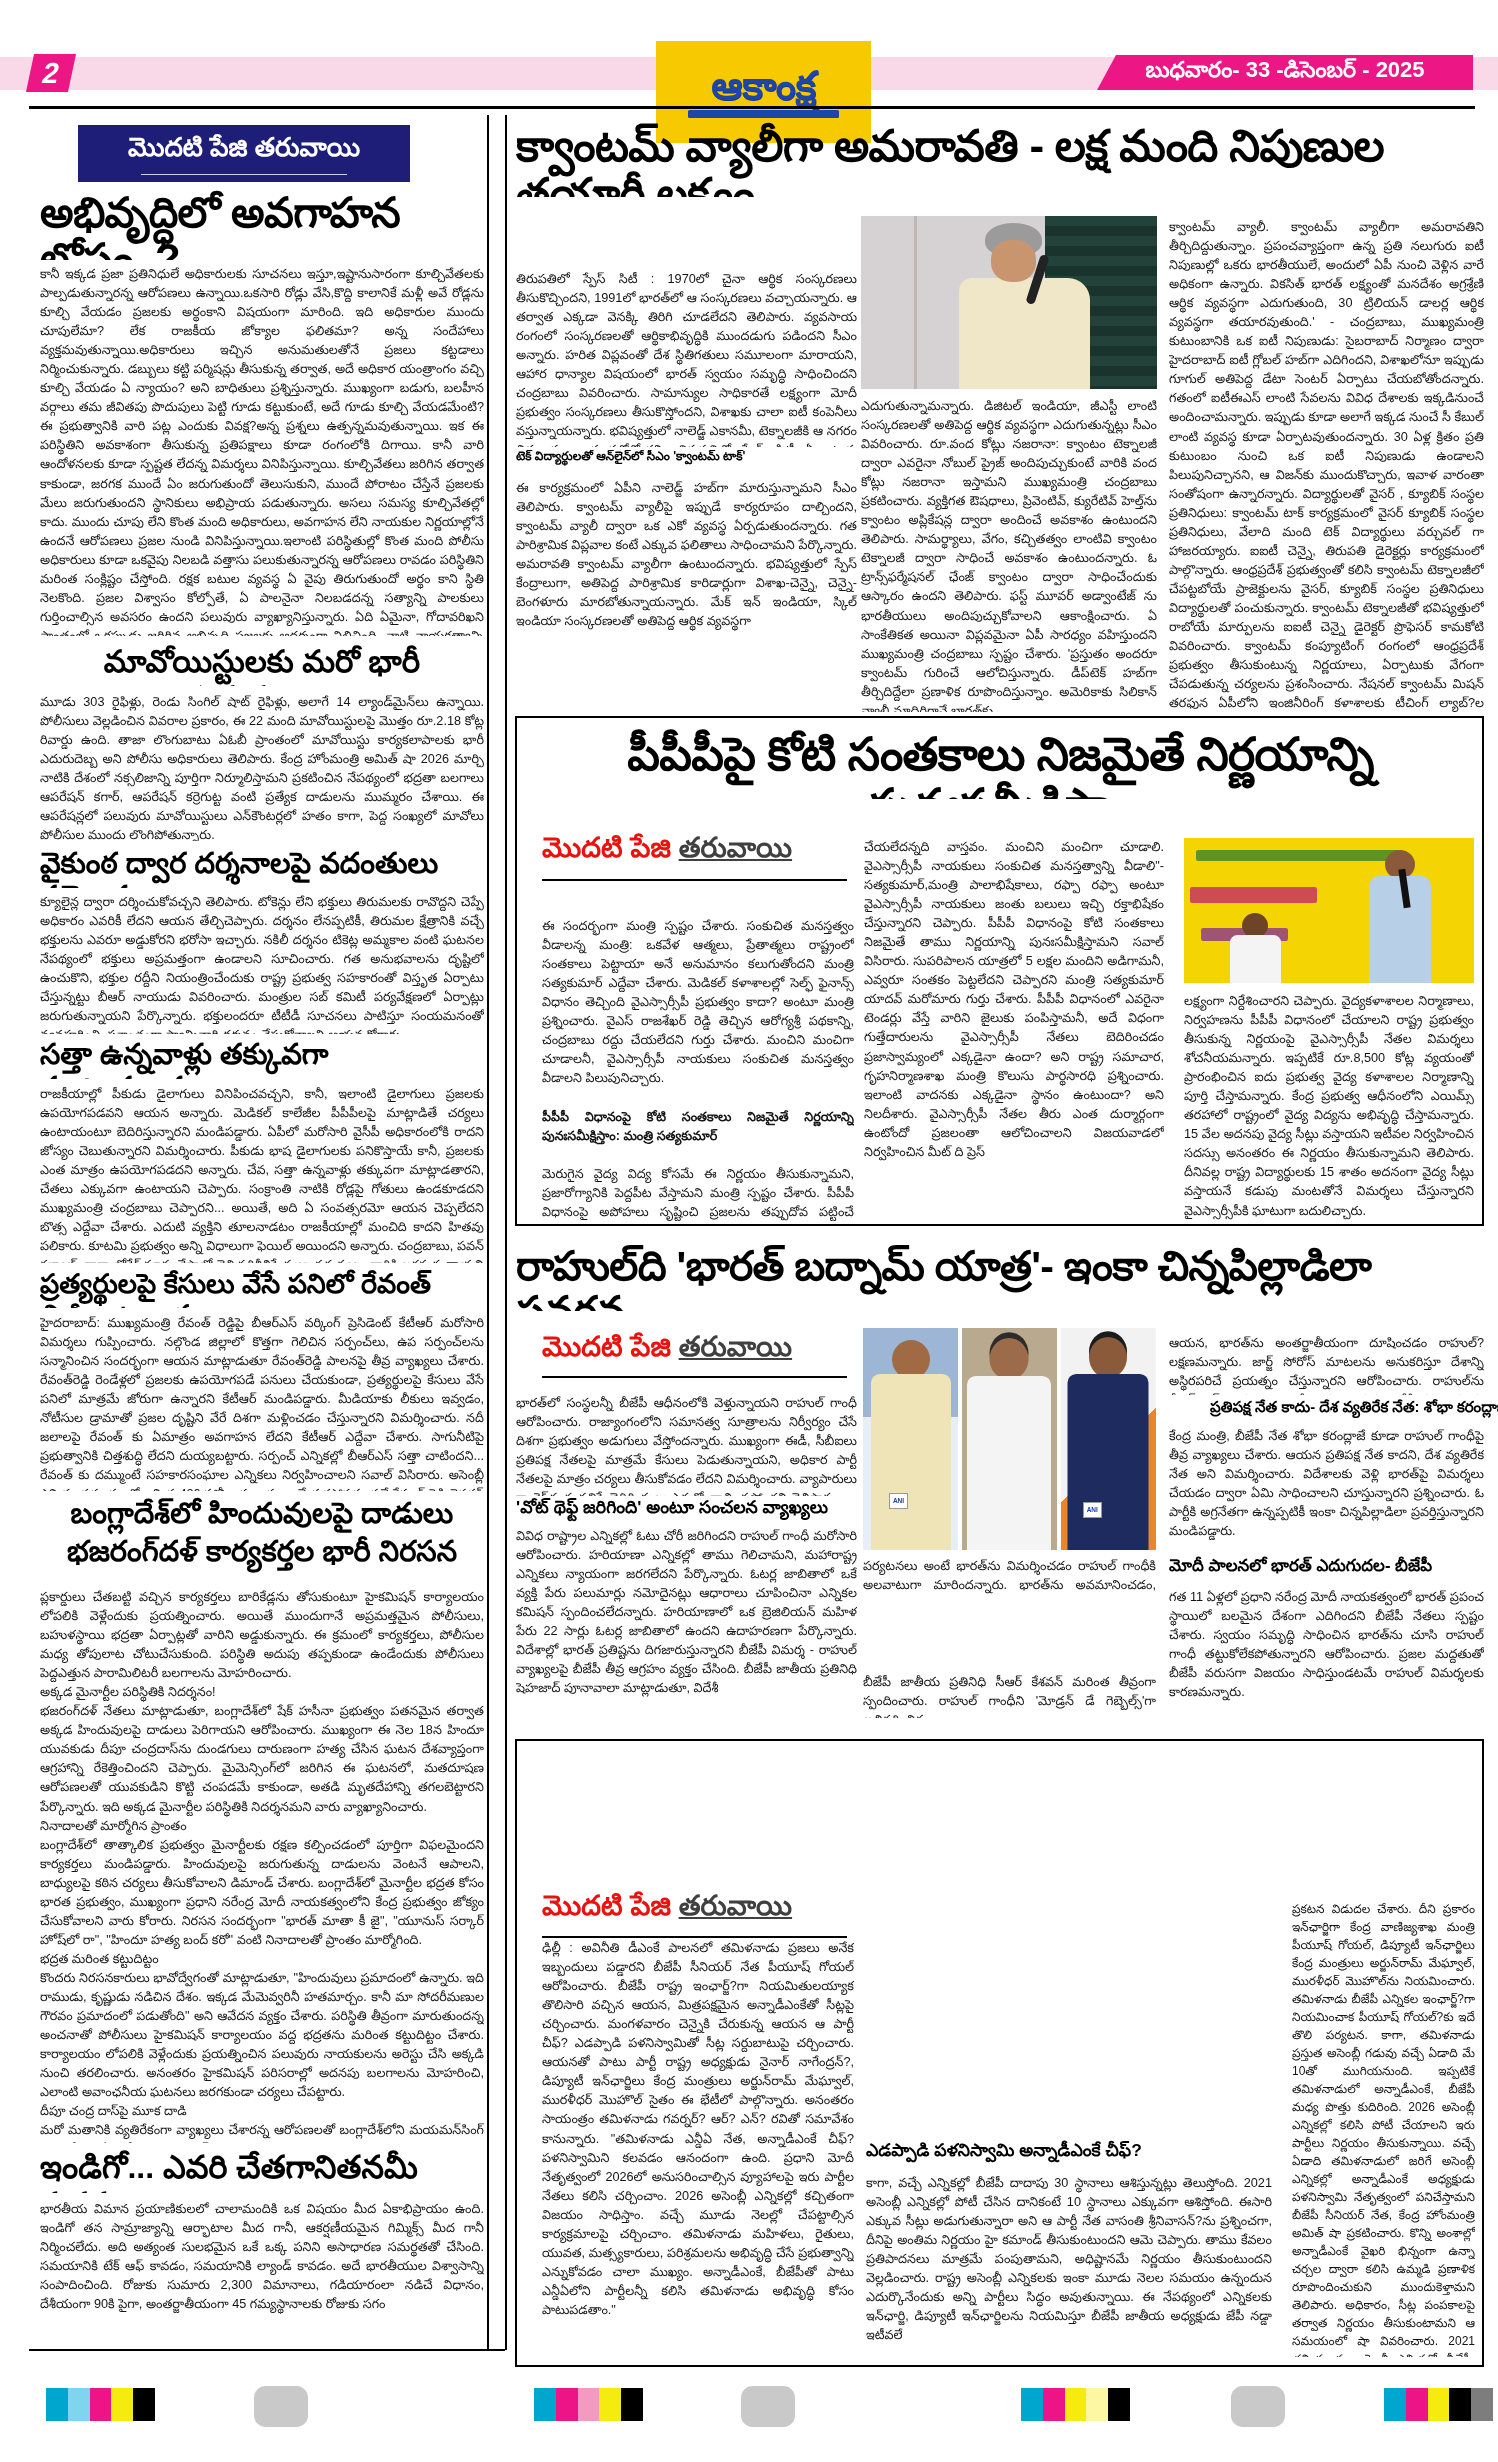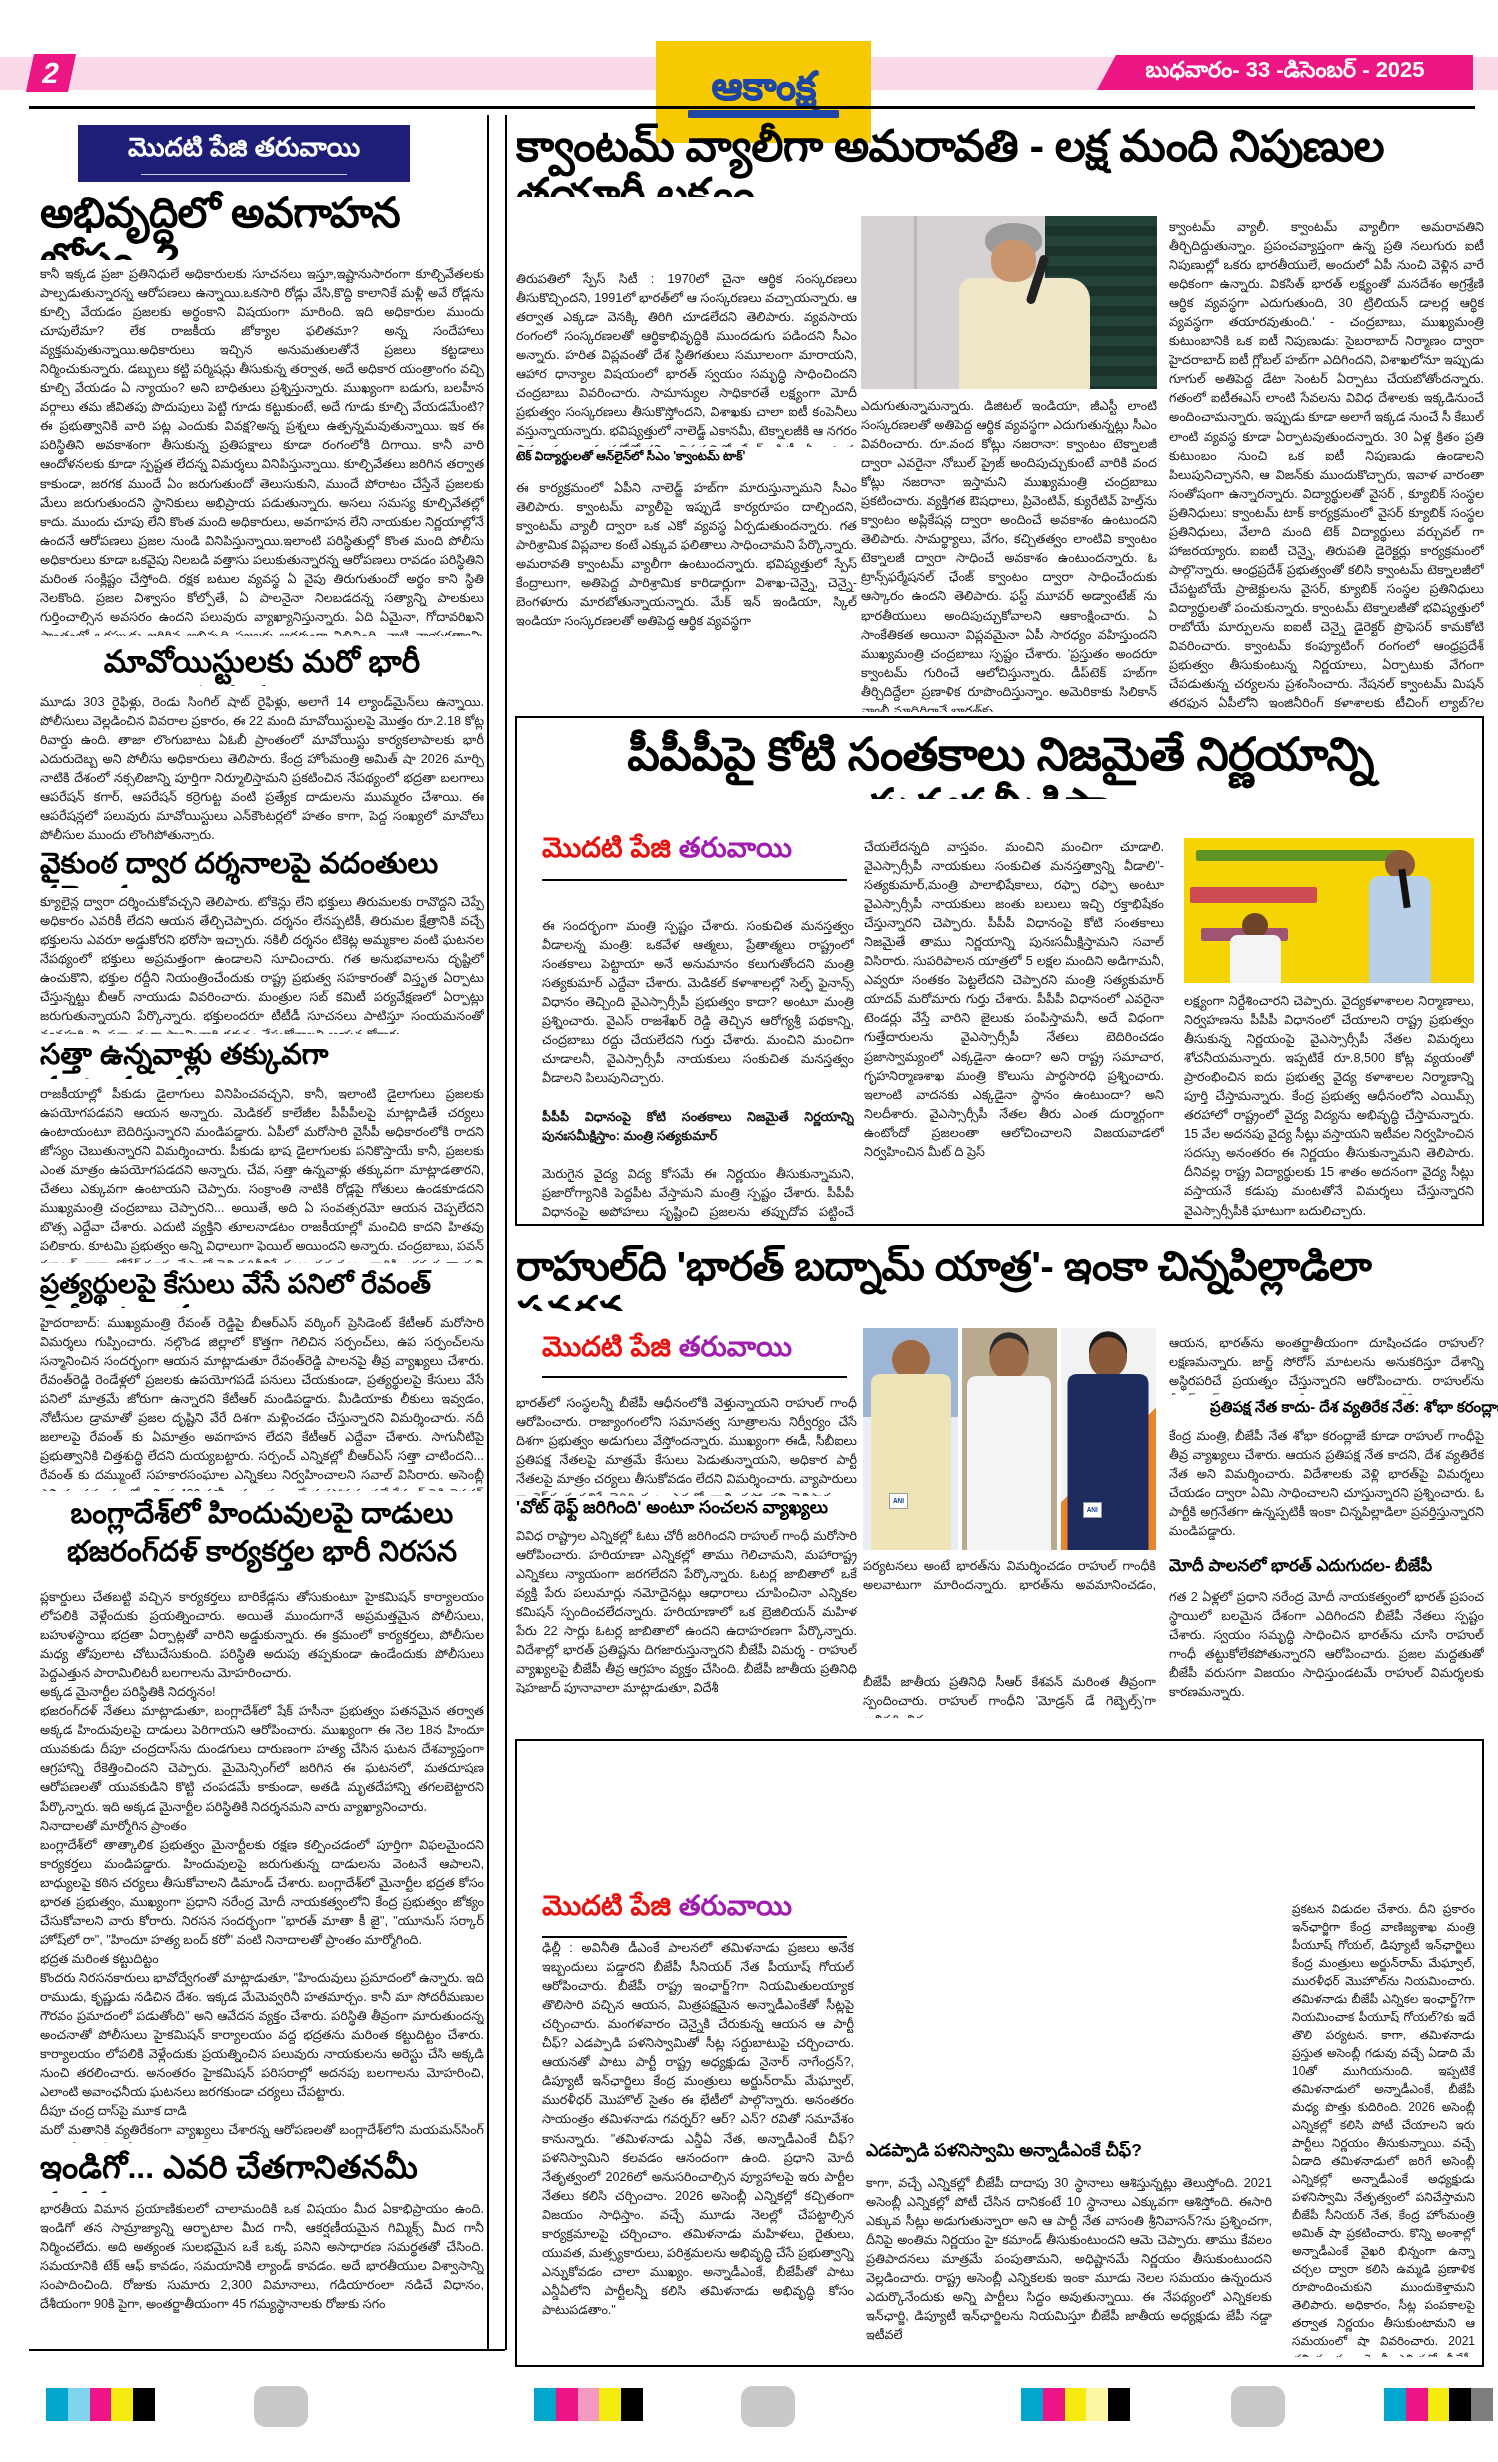--- a/index.html
+++ b/index.html
@@ -28,21 +28,21 @@
   .vrule { width:1.5px; background:#000; }
   .hrule { height:2.2px; background:#000; }
 
   
   .btxt { font-size:12.7px; line-height:1.5; text-align:justify; color:#141414;
           white-space:pre-line; overflow:hidden; }
   .sub  { font-weight:bold; color:#000; line-height:1.15; overflow:hidden; }
   .head { font-weight:bold; color:#000; line-height:1.1; overflow:hidden;
           letter-spacing:-0.7px; }
   .cont-label-red { color:#e8130f; font-weight:bold; }
-  .cont-label-blk { color:#a21caf; font-weight:bold; }
+  .cont-label-blk { color:#404040; font-weight:bold;text-decoration:underline; }
   .label-underline { height:1.5px; background:#000; }
 
   .navy-box { background:#1e1e78; color:#fff; display:flex; flex-direction:column;
               align-items:center; justify-content:center; }
   .navy-box .t { font-size:26px; font-weight:bold; }
   .navy-box .u { width:62%; height:0.7px; background:#cfcfe8; margin-top:4.4px; }
 
   .article-box { border:2.2px solid #000; background:#fff; }
 
   
@@ -221,21 +221,21 @@
       <div class="r-mic" style="left:22px; bottom:32px;">ANI</div>
     </div>
   </div>
   <div class="abs btxt" style="left:863px; top:1557px; width:293px; height:39px;">పర్యటనలు అంటే భారత్‌ను విమర్శించడం రాహుల్ గాంధీకి అలవాటుగా మారిందన్నారు. భారత్‌ను అవమానించడం, చైనాకు పరోక్షంగా మద్దతివ్వడం కాంగ్రెస్ భారత వ్యతిరేక శక్తులతో చేతులు కలిపి కుట్రలు పన్నుతున్నారని మండిపడ్డారు.</div>
   <div class="abs btxt" style="left:863px; top:1673px; width:293px; height:45px;">బీజేపీ జాతీయ ప్రతినిధి సీఆర్ కేశవన్ మరింత తీవ్రంగా స్పందించారు. రాహుల్ గాంధీని 'మోడ్రన్ డే గెబ్బెల్స్'గా అభివర్ణించిన</div>
 
   <div class="abs btxt" style="left:1169px; top:1334px; width:315px; height:61px;">ఆయన, భారత్‌ను అంతర్జాతీయంగా దూషించడం రాహుల్? లక్షణమన్నారు. జార్జ్ సోరోస్ మాటలను అనుకరిస్తూ దేశాన్ని అస్థిరపరిచే ప్రయత్నం చేస్తున్నారని ఆరోపించారు. రాహుల్‌ను లీడర్ ఆఫ్ ప్రొపగాండాగా పేర్కొన్న ఆయన, విదేశీ పర్యటనలను 'భారత్ బద్నామ్ యాత్ర'గా ఎద్దేవా చేశారు.</div>
   <div class="abs sub" style="left:1210px; top:1398px; width:315px; height:25px; font-size:15px;">ప్రతిపక్ష నేత కాదు- దేశ వ్యతిరేక నేత: శోభా కరంద్లాజే</div>
   <div class="abs btxt" style="left:1169px; top:1427px; width:315px; height:125px;">కేంద్ర మంత్రి, బీజేపీ నేత శోభా కరంద్లాజే కూడా రాహుల్ గాంధీపై తీవ్ర వ్యాఖ్యలు చేశారు. ఆయన ప్రతిపక్ష నేత కాదని, దేశ వ్యతిరేక నేత అని విమర్శించారు. విదేశాలకు వెళ్లి భారత్‌పై విమర్శలు చేయడం ద్వారా ఏమి సాధించాలని చూస్తున్నారని ప్రశ్నించారు. ఓ పార్టీకి అగ్రనేతగా ఉన్నప్పటికీ ఇంకా చిన్నపిల్లాడిలా ప్రవర్తిస్తున్నారని మండిపడ్డారు.</div>
   <div class="abs sub" style="left:1169px; top:1556px; width:315px; height:25px; font-size:16.7px;">మోదీ పాలనలో భారత్ ఎదుగుదల- బీజేపీ</div>
-  <div class="abs btxt" style="left:1169px; top:1588px; width:315px; height:129px;">గత 2 ఏళ్లలో ప్రధాని నరేంద్ర మోదీ నాయకత్వంలో భారత్ ప్రపంచ స్థాయిలో బలమైన దేశంగా ఎదిగిందని బీజేపీ నేతలు స్పష్టం చేశారు. స్వయం సమృద్ధి సాధించిన భారత్‌ను చూసి రాహుల్ గాంధీ తట్టుకోలేకపోతున్నారని ఆరోపించారు. ప్రజల మద్దతుతో బీజేపీ వరుసగా విజయం సాధిస్తుండటమే రాహుల్ విమర్శలకు కారణమన్నారు.</div>
+  <div class="abs btxt" style="left:1169px; top:1588px; width:315px; height:129px;">గత 11 ఏళ్లలో ప్రధాని నరేంద్ర మోదీ నాయకత్వంలో భారత్ ప్రపంచ స్థాయిలో బలమైన దేశంగా ఎదిగిందని బీజేపీ నేతలు స్పష్టం చేశారు. స్వయం సమృద్ధి సాధించిన భారత్‌ను చూసి రాహుల్ గాంధీ తట్టుకోలేకపోతున్నారని ఆరోపించారు. ప్రజల మద్దతుతో బీజేపీ వరుసగా విజయం సాధిస్తుండటమే రాహుల్ విమర్శలకు కారణమన్నారు.</div>
 
   <div class="abs article-box" style="left:515px; top:1739px; width:969px; height:628px;"></div>
   <div class="abs" style="left:542px; top:1890px; width:312px; height:38px; font-size:28px;">
     <span class="cont-label-red">మొదటి పేజి</span>
     <span class="cont-label-blk">తరువాయి</span>
   </div>
   <div class="abs label-underline" style="left:542px; top:1936px; width:305px;"></div>
   <div class="abs btxt" style="left:542px; top:1920px; width:312px; height:403px;">
     <span>ఢిల్లీ : అవినీతి డీఎంకే పాలనలో తమిళనాడు ప్రజలు అనేక ఇబ్బందులు పడ్డారని బీజేపీ సీనియర్ నేత పీయూష్ గోయల్ ఆరోపించారు. బీజేపీ రాష్ట్ర ఇంఛార్జ్?గా నియమితులయ్యాక తొలిసారి వచ్చిన ఆయన, మిత్రపక్షమైన అన్నాడీఎంకేతో సీట్లపై చర్చించారు. మంగళవారం చెన్నైకి చేరుకున్న ఆయన ఆ పార్టీ చీఫ్? ఎడప్పాడి పళనిస్వామితో సీట్ల సర్దుబాటుపై చర్చించారు. ఆయనతో పాటు పార్టీ రాష్ట్ర అధ్యక్షుడు నైనార్ నాగేంద్రన్?, డిప్యూటీ ఇన్‌ఛార్జిలు కేంద్ర మంత్రులు అర్జున్‌రామ్ మేఘ్వాల్, మురళీధర్ మొహొల్ సైతం ఈ భేటీలో పాల్గొన్నారు. అనంతరం సాయంత్రం తమిళనాడు గవర్నర్? ఆర్? ఎన్? రవితో సమావేశం కానున్నారు. "తమిళనాడు ఎన్డీఏ నేత, అన్నాడీఎంకే చీఫ్? పళనిస్వామిని కలవడం ఆనందంగా ఉంది. ప్రధాని మోదీ నేతృత్వంలో 2026లో అనుసరించాల్సిన వ్యూహాలపై ఇరు పార్టీల నేతలు కలిసి చర్చించాం. 2026 అసెంబ్లీ ఎన్నికల్లో కచ్చితంగా విజయం సాధిస్తాం. వచ్చే మూడు నెలల్లో చేపట్టాల్సిన కార్యక్రమాలపై చర్చించాం. తమిళనాడు మహిళలు, రైతులు, యువత, మత్స్యకారులు, పరిశ్రమలను అభివృద్ధి చేసే ప్రభుత్వాన్ని ఎన్నుకోవడం చాలా ముఖ్యం. అన్నాడీఎంకే, బీజేపీతో పాటు ఎన్డీఏలోని పార్టీలన్నీ కలిసి తమిళనాడు అభివృద్ధి కోసం పాటుపడతాం."</span>
     <br><br>

